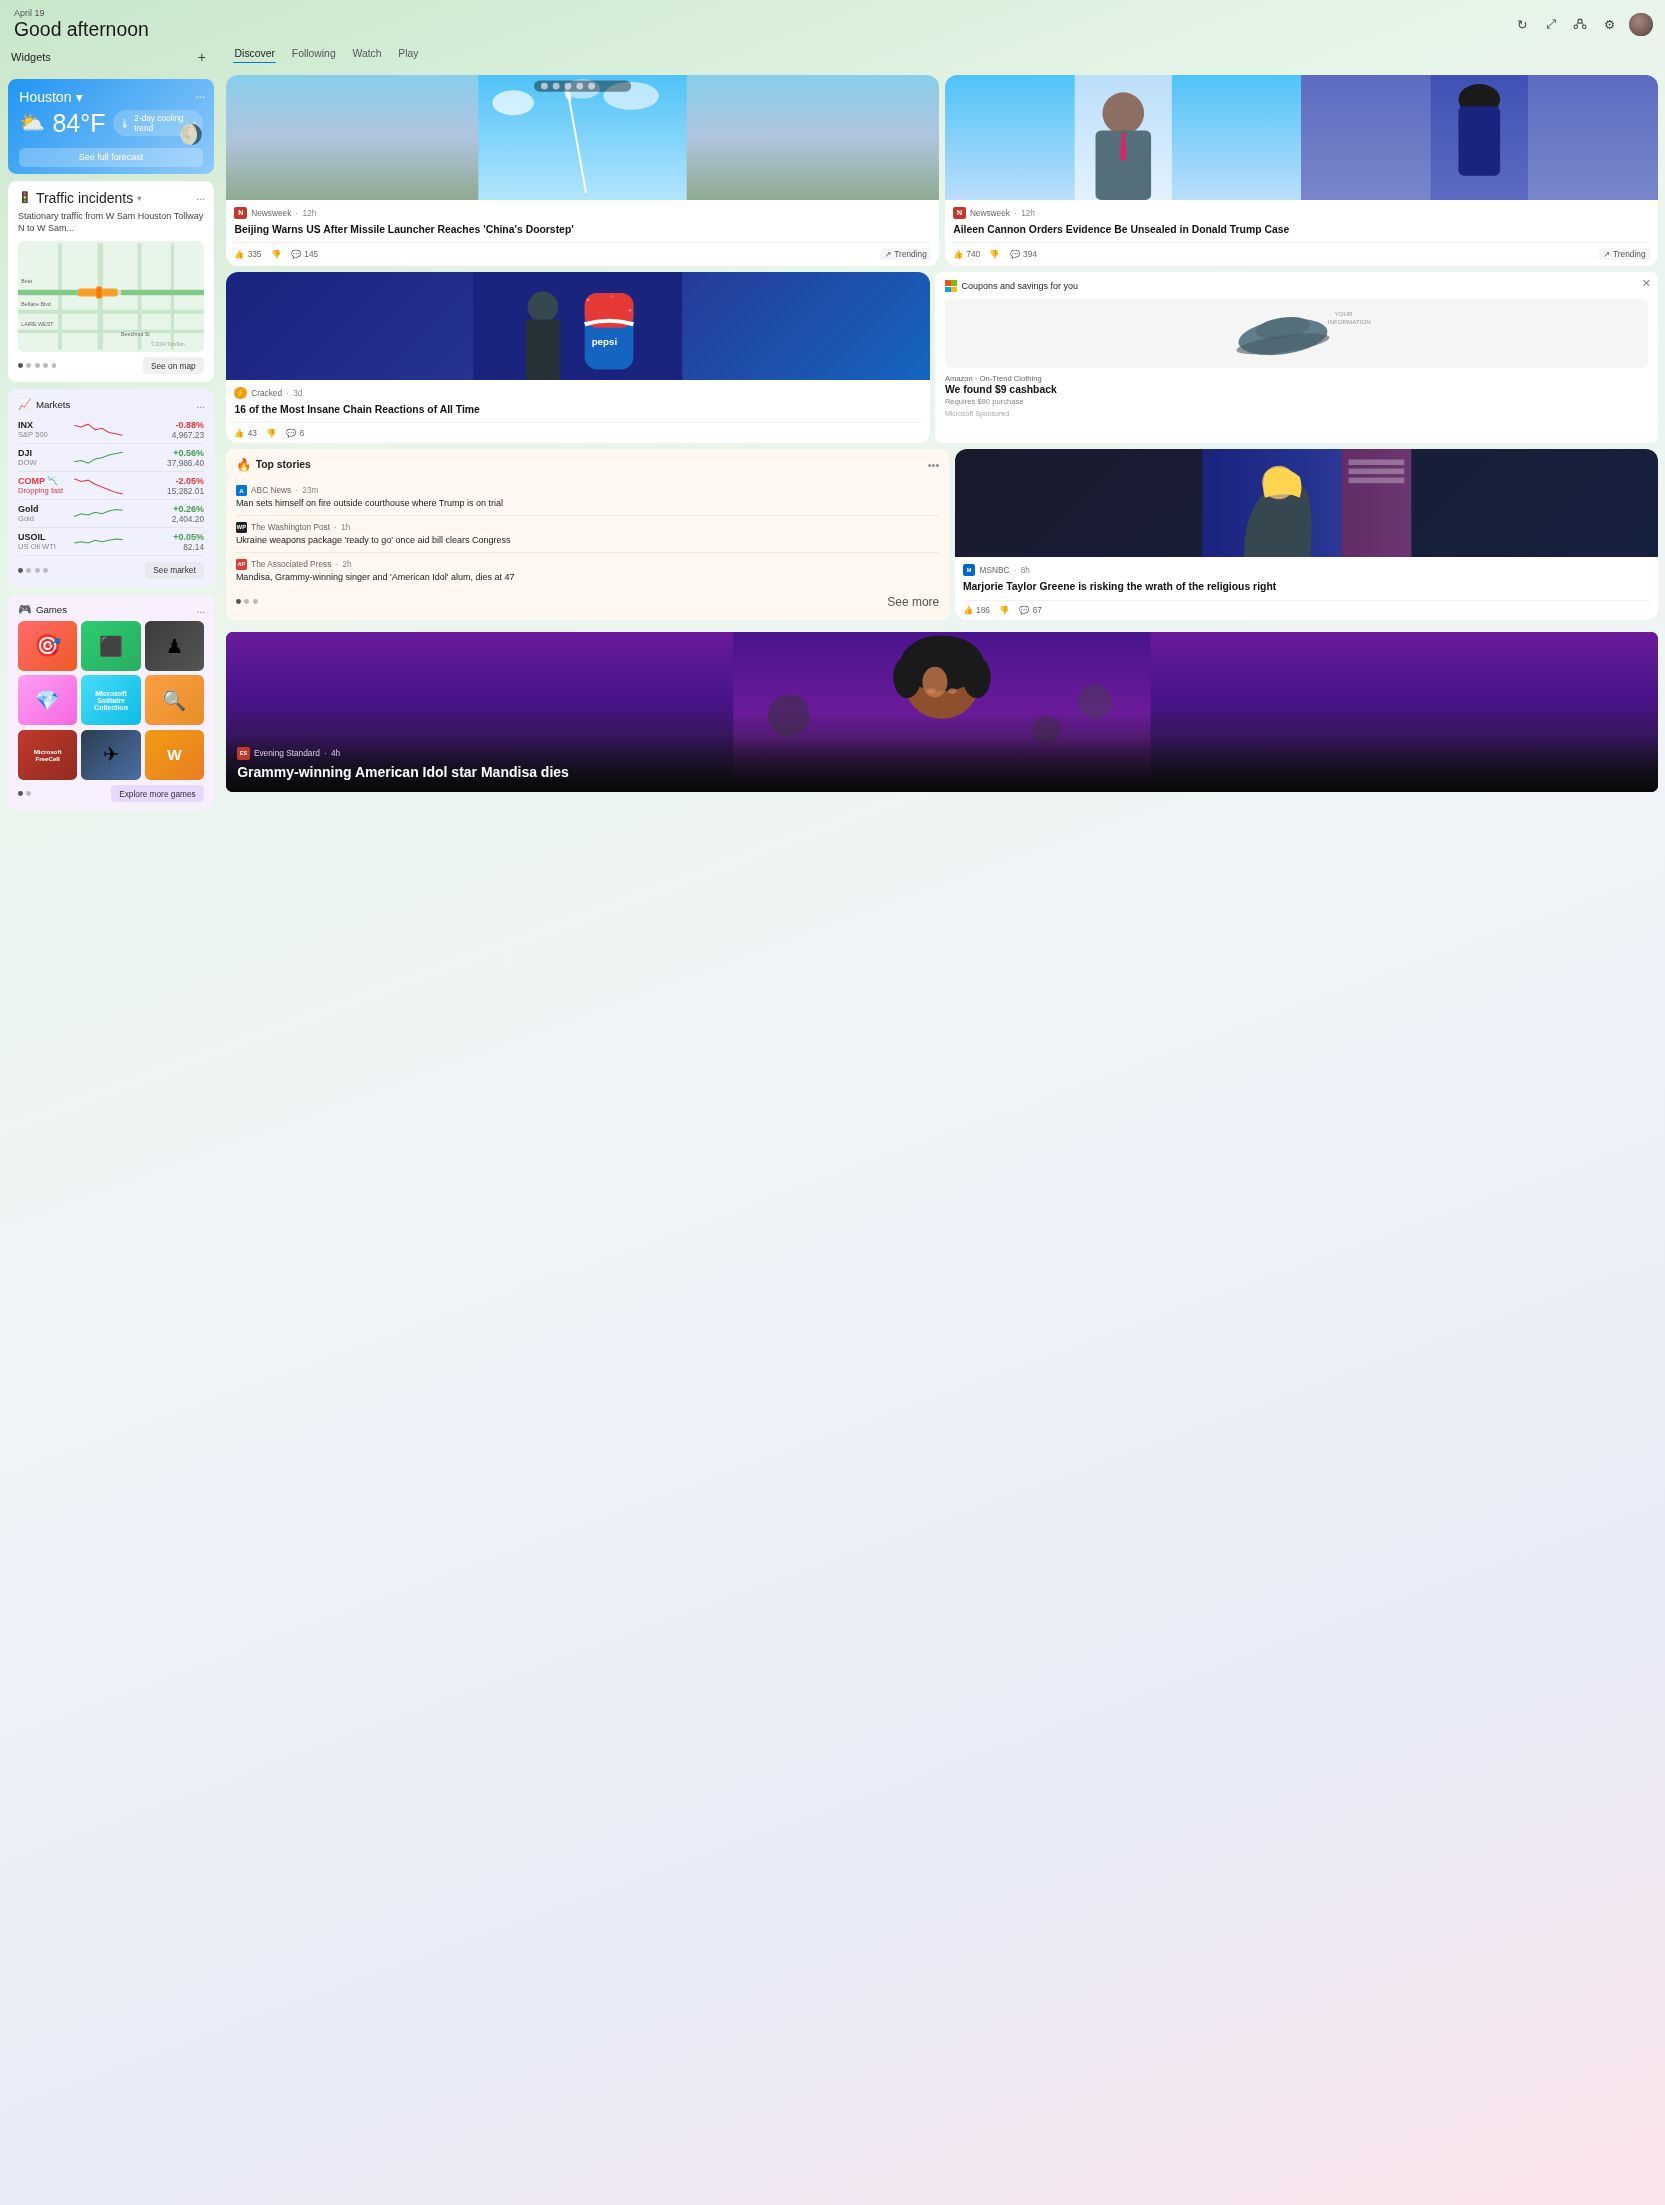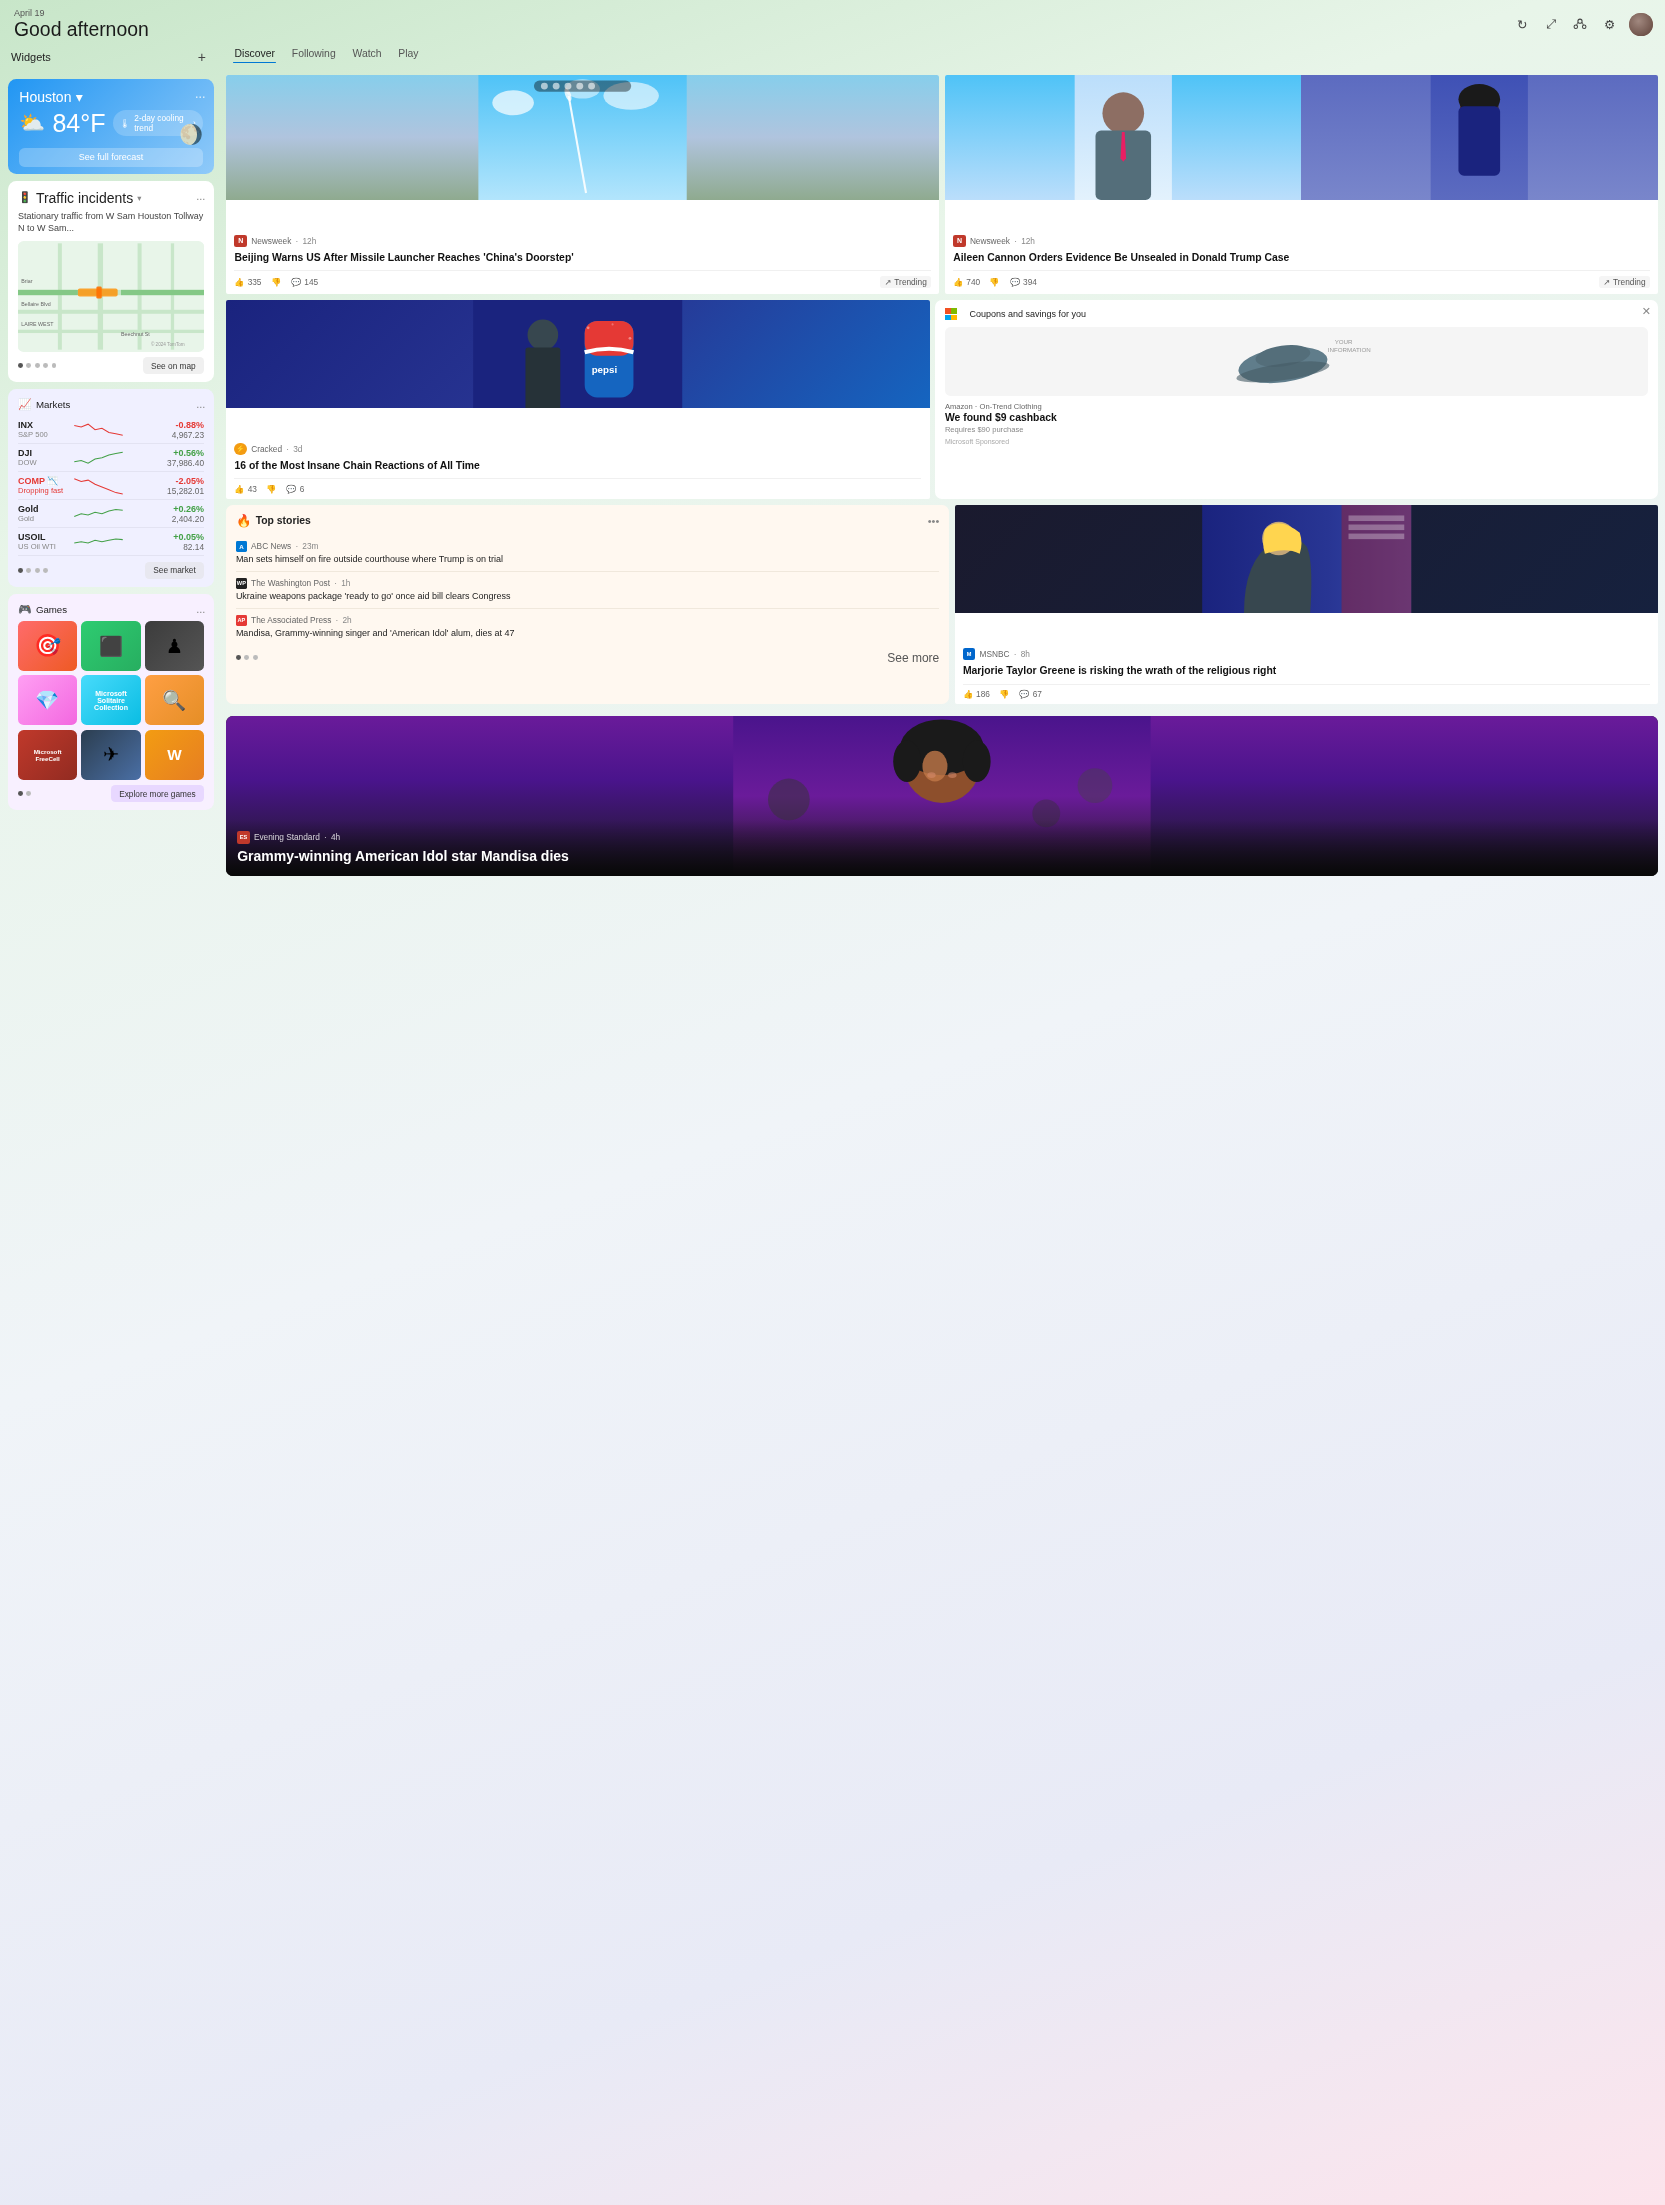--- a/index.html
+++ b/index.html
@@ -396,27 +396,26 @@
       flex-direction: column;
       gap: 5.6px;
       margin-top: 5.6px;
     }
     .news-row {
       display: flex;
       gap: 5.6px;
     }
     .news-card {
       background: white;
-      border-radius: 2px;
+      border-radius: 12px;
       overflow: hidden;
       cursor: pointer;
       flex: 1;
       display: flex;
       flex-direction: column;
-      gap: 28px;
     }
     .news-card-img {
       width: 100%;
       height: 125px;
       object-fit: cover;
       display: flex;
       align-items: center;
       justify-content: center;
       font-size: 28px;
     }
@@ -555,21 +554,21 @@
       right: 7px;
       background: none;
       border: none;
       font-size: 11px;
       color: #888;
       cursor: pointer;
     }
     .ad-header {
       display: flex;
       align-items: center;
-      gap: 12px;
+      gap: 4px;
       margin-bottom: 7px;
     }
     .ms-logo-small {
       width: 12.5px;
       height: 12.5px;
       display: grid;
       grid-template-columns: 1fr 1fr;
       gap: 0.7px;
     }
     .ms-sq { width: 100%; height: 100%; }

